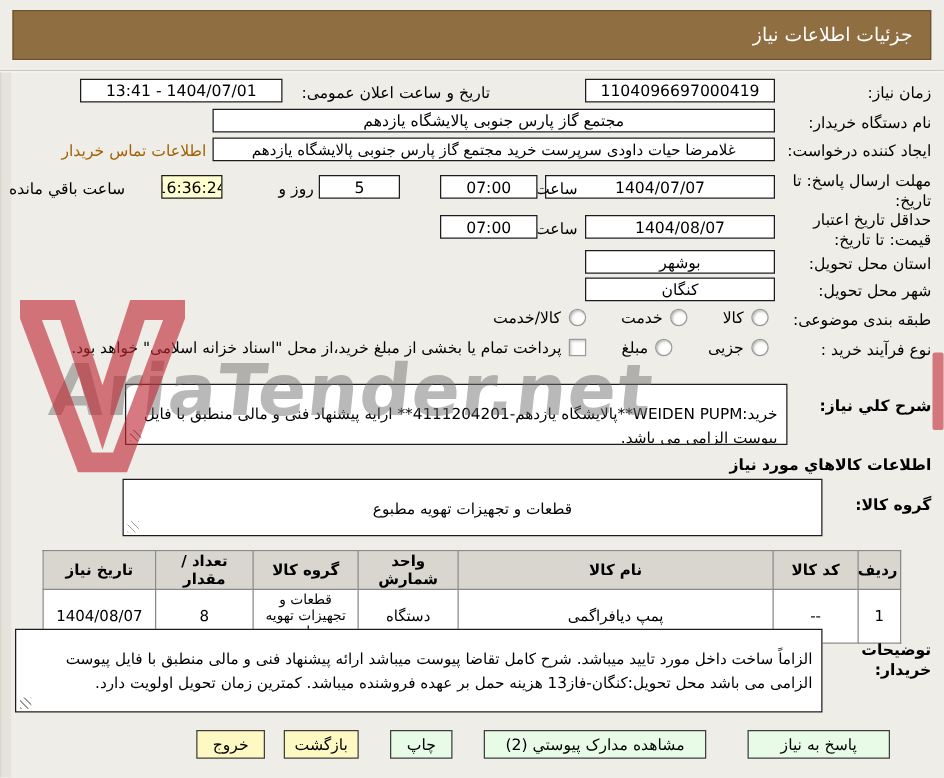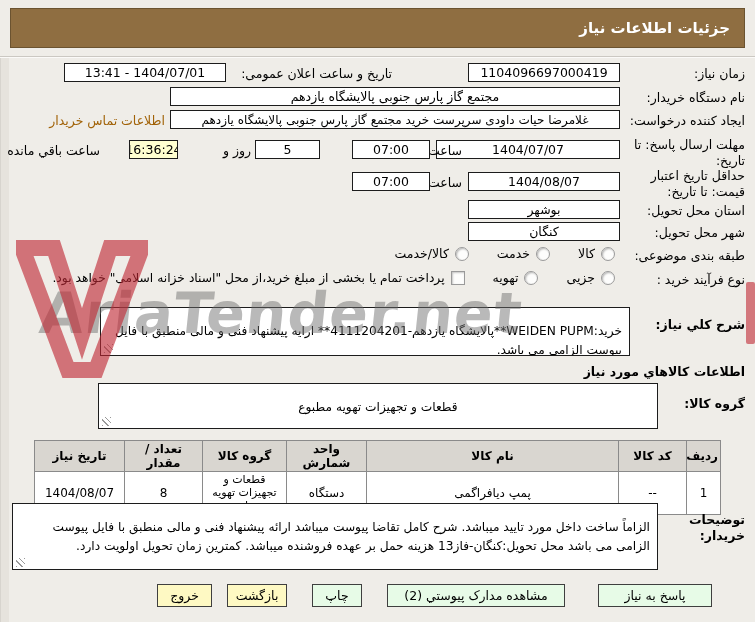--- a/index.html
+++ b/index.html
@@ -6,21 +6,21 @@
   body{
     width:755px;height:622px;position:relative;overflow:hidden;
     background:#EFEDE8;
     font-family:"DejaVu Sans","Liberation Sans",sans-serif;
     direction:rtl;color:#000;
   }
   .abs{position:absolute;box-sizing:border-box}
   .titlebar{
     left:10px;top:8px;width:735px;height:40px;
     background:#8F6E41;border:1px solid #6b5330;
-    color:#fff;font-size:15px;font-weight:bold;
+    color:#fff;font-size:15px;font-weight:normal;
     display:flex;align-items:center;padding:0 14px;
   }
   .groove{left:0;top:56px;width:755px;height:2px;border-top:1px solid #cbc8c2;border-bottom:1px solid #fbfaf8}
   .leftstrip{left:0;top:58px;width:9px;height:564px;background:#E6E3DD;border-left:1px solid #d7d4ce}
   .lbl{font-size:12.5px;white-space:nowrap;line-height:1.25}
   .lbl.b{font-weight:bold}
   .lbl.wrap{white-space:normal;text-align:right}
   .box{
     background:#fff;border:1px solid #1c1c1c;font-size:12.5px;
     display:flex;align-items:center;justify-content:center;
@@ -125,21 +125,21 @@
   <span class="radio"></span>
   <span>کالا/خدمت</span>
 </div>
 
 <span class="abs lbl" style="right:10px;top:272px">نوع فرآیند خرید :</span>
 <div class="abs opts" style="right:140px;top:270px">
   <span class="radio"></span>
   <span>جزیی</span>
   <span class="gap"></span>
   <span class="radio"></span>
-  <span>تهویه</span>
+  <span>مبلغ</span>
   <span class="gap"></span>
   <span class="checkbox"></span>
   <span style="font-size:12.3px">پرداخت تمام یا بخشی از مبلغ خرید،از محل "اسناد خزانه اسلامی" خواهد بود.</span>
 </div>
 
 <span class="abs lbl b" style="right:10px;top:317px">شرح کلي نیاز:</span>
 <div class="abs area" style="right:125px;top:307px;width:530px;height:49px">
   <span>خرید:WEIDEN PUPM**پالایشگاه یازدهم-4111204201** ارایه پیشنهاد فنی و مالی منطبق با فایل پیوست الزامی می باشد.</span>
   <span class="rsz"></span>
 </div>

